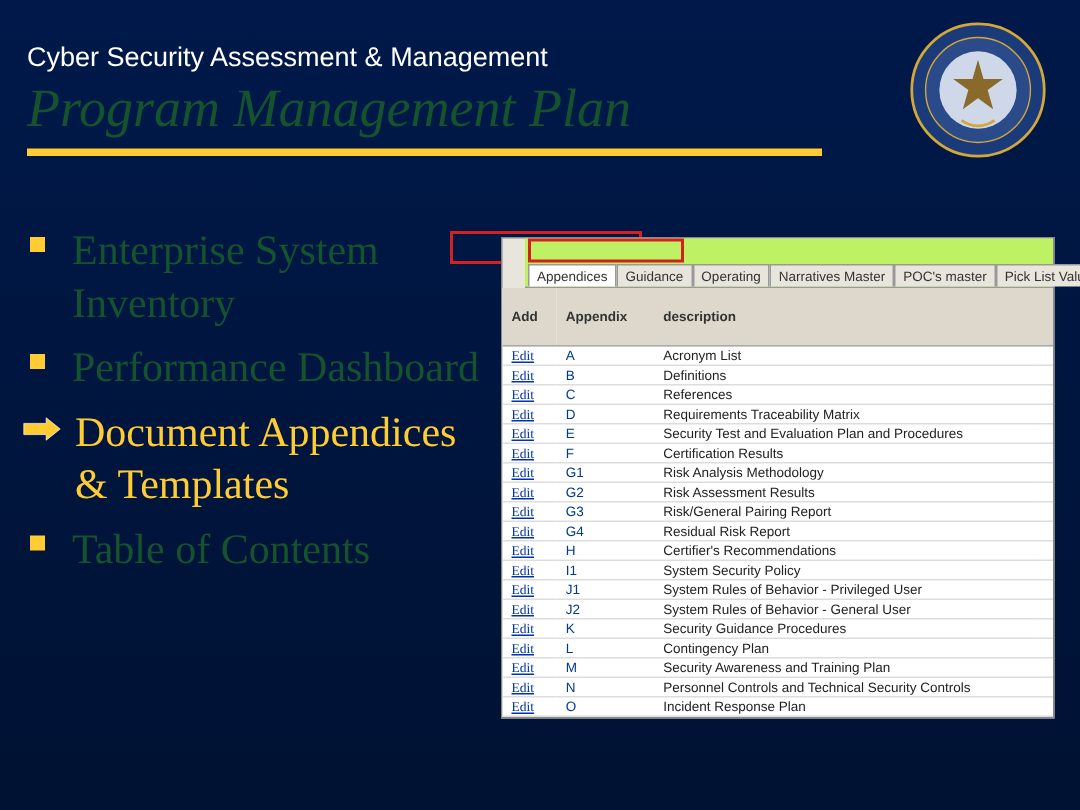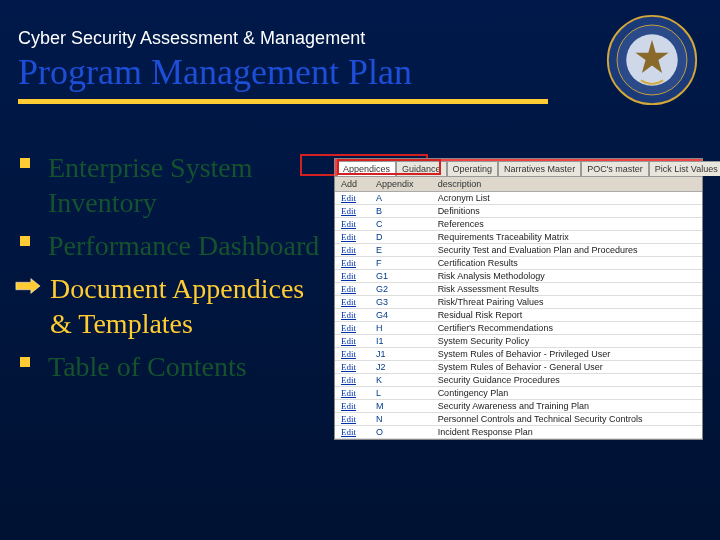--- a/index.html
+++ b/index.html
@@ -15,24 +15,25 @@
     padding: 28px 18px 0 18px;
   }
   .subtitle {
     color: #ffffff;
     font-family: Arial, sans-serif;
     font-size: 18px;
     font-weight: normal;
     margin-bottom: 2px;
   }
   .title {
-    color: #1d4ed8;
+    color: #14532d;
     font-size: 36px;
     font-weight: normal;
     margin-bottom: 6px;
+    font-style: italic;
   }
   .rule {
     height: 5px;
     width: 530px;
     background: #ffcc33;
     margin-left: 18px;
     margin-top: 4px;
   }
   .seal {
     position: absolute;
@@ -83,24 +84,25 @@
     left: 334px;
     width: 369px;
     background: #e8e6dc;
     border: 1px solid #888;
     font-family: Arial, sans-serif;
     font-size: 10px;
     color: #333;
   }
   .tabs {
     display: flex;
-    background: #ef4444;
+    background: #bef264;
     border-bottom: 1px solid #999;
-    padding: 2px 2px 0 2px;
+    padding: 17px 2px 0 2px;
     gap: 0;
+    margin-left: 15px;
   }
   .tab {
     padding: 2px 5px;
     border: 1px solid #999;
     border-bottom: none;
     background: #e8e6dc;
     font-size: 9px;
     white-space: nowrap;
   }
   .tab.active { background: #fff; }
@@ -114,22 +116,22 @@
     pointer-events: none;
   }
   .table {
     width: 100%;
     border-collapse: collapse;
     background: #fff;
   }
   .table th {
     background: #ddd8cb;
     text-align: left;
-    padding: 2px 6px;
-    font-weight: normal;
+    padding: 14px 6px;
+    font-weight: bold;
     font-size: 9px;
     border-bottom: 1px solid #aaa;
   }
   .table td {
     padding: 1px 6px;
     font-size: 9px;
     border-bottom: 1px solid #ddd;
     color: #003a8c;
   }
   .table td.link { color: #0033aa; text-decoration: underline; font-family: Liberation Serif, serif; }
@@ -237,21 +239,21 @@
           <td class="desc">Risk Analysis Methodology</td>
         </tr>
         <tr>
           <td class="link">Edit</td>
           <td>G2</td>
           <td class="desc">Risk Assessment Results</td>
         </tr>
         <tr>
           <td class="link">Edit</td>
           <td>G3</td>
-          <td class="desc">Risk/Threat Pairing Values</td>
+          <td class="desc">Risk/General Pairing Report</td>
         </tr>
         <tr>
           <td class="link">Edit</td>
           <td>G4</td>
           <td class="desc">Residual Risk Report</td>
         </tr>
         <tr>
           <td class="link">Edit</td>
           <td>H</td>
           <td class="desc">Certifier's Recommendations</td>

